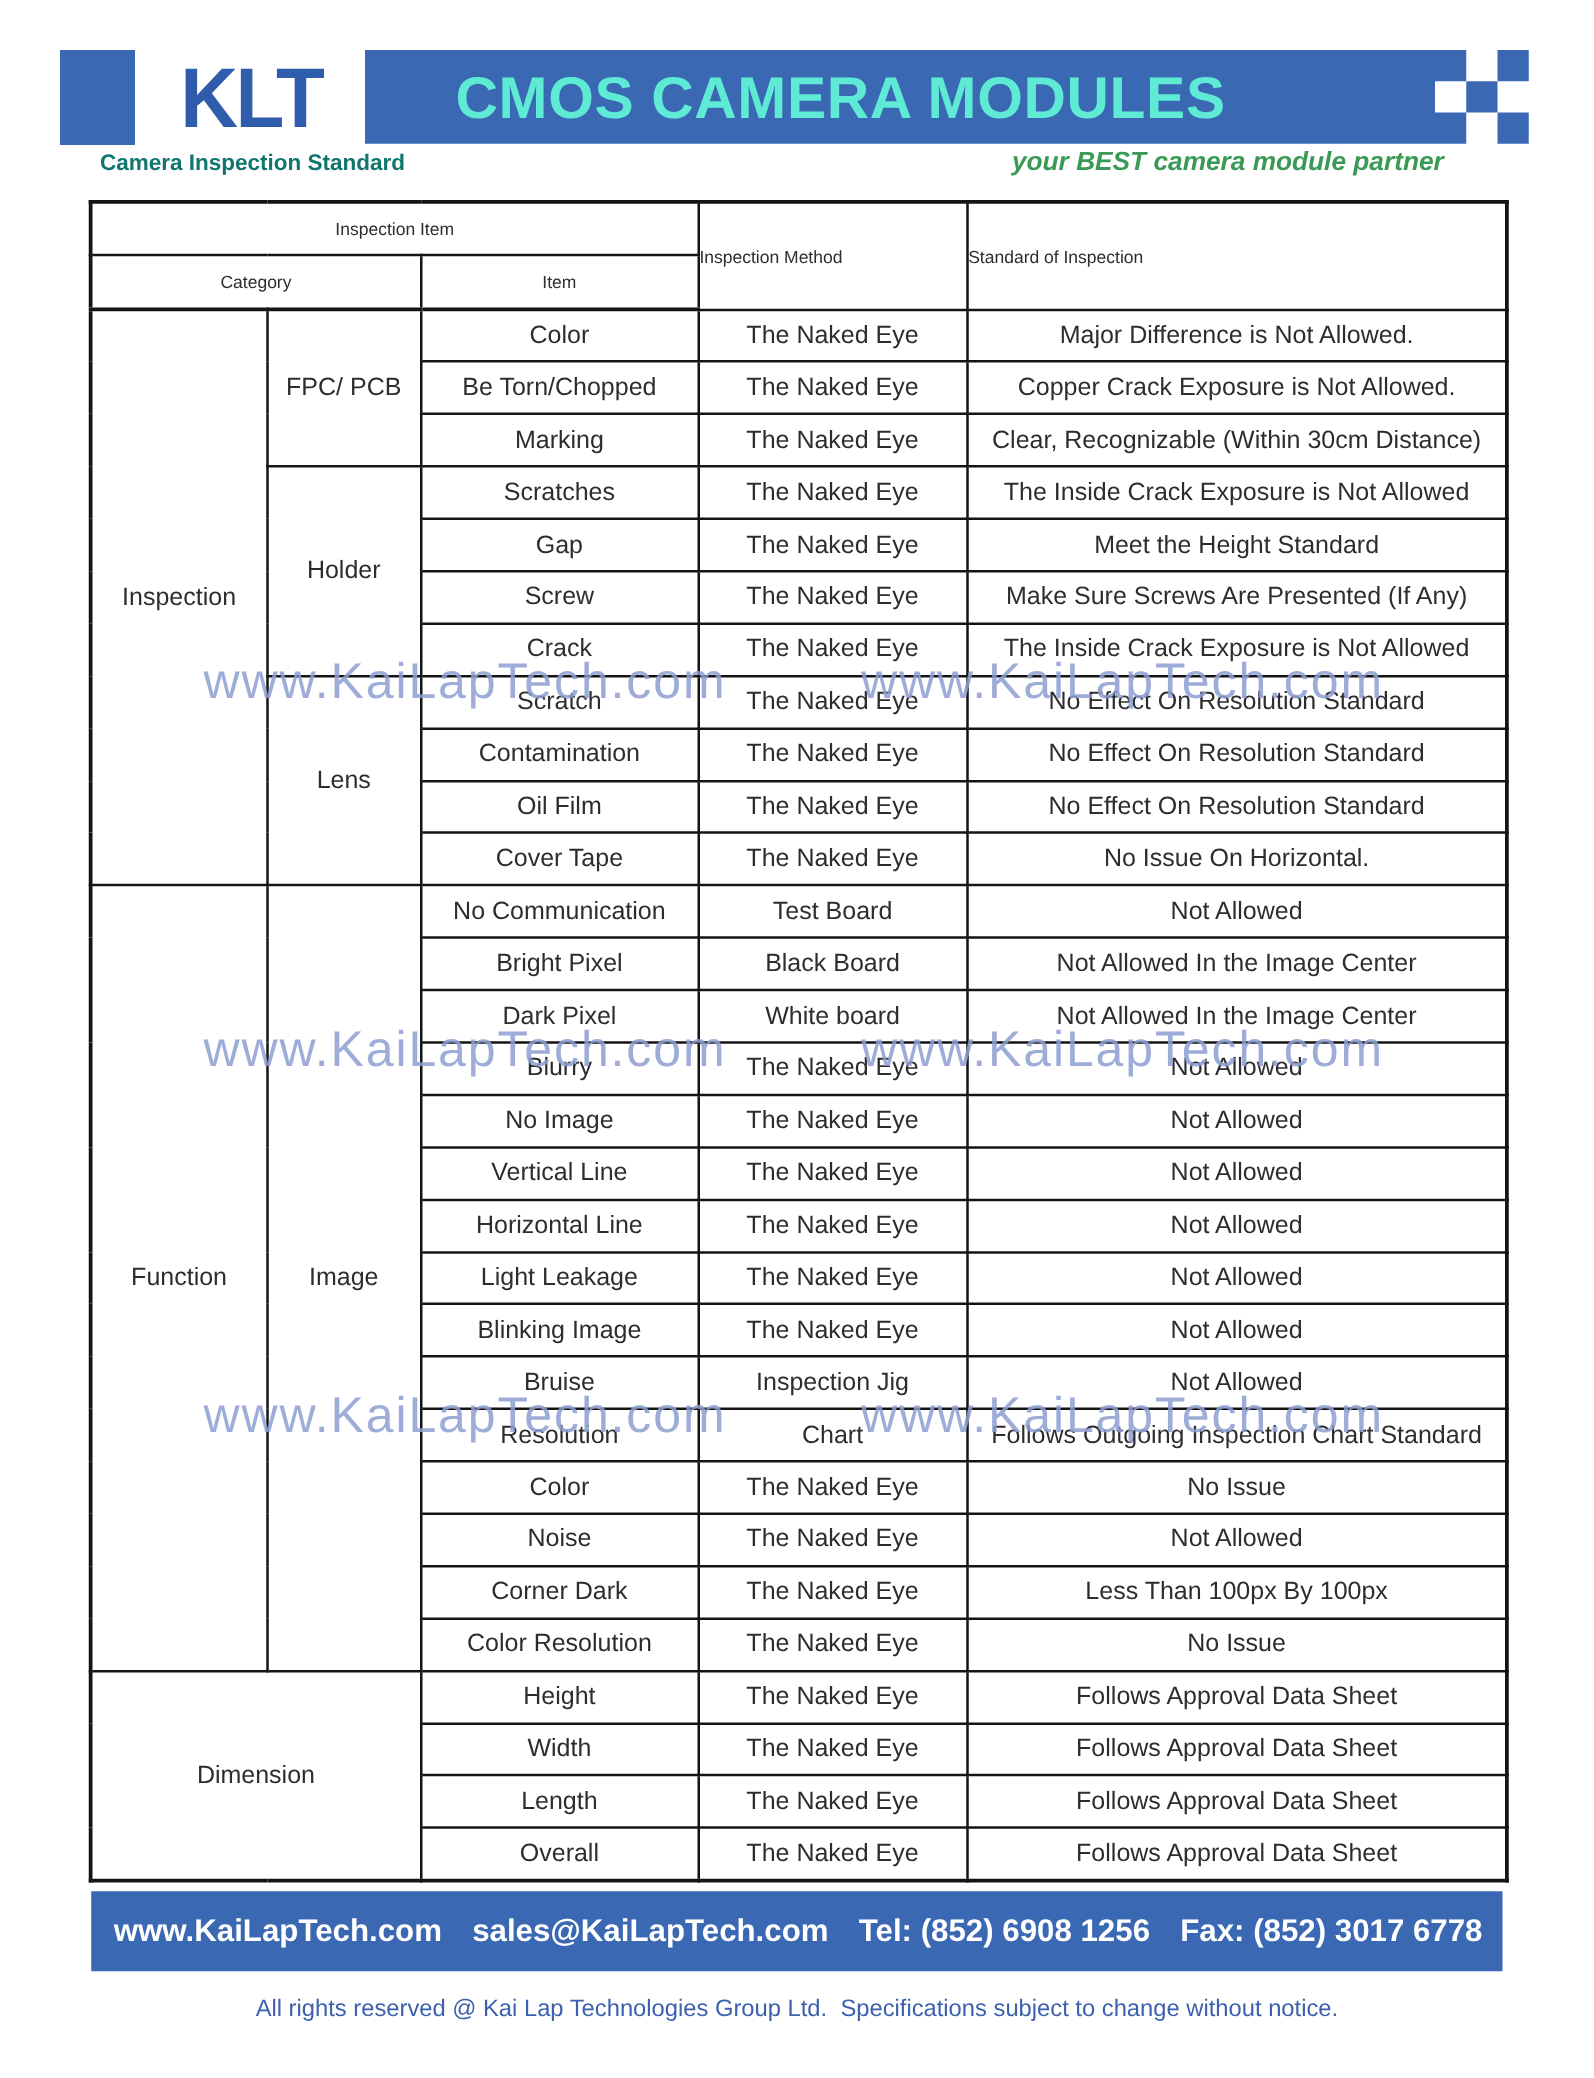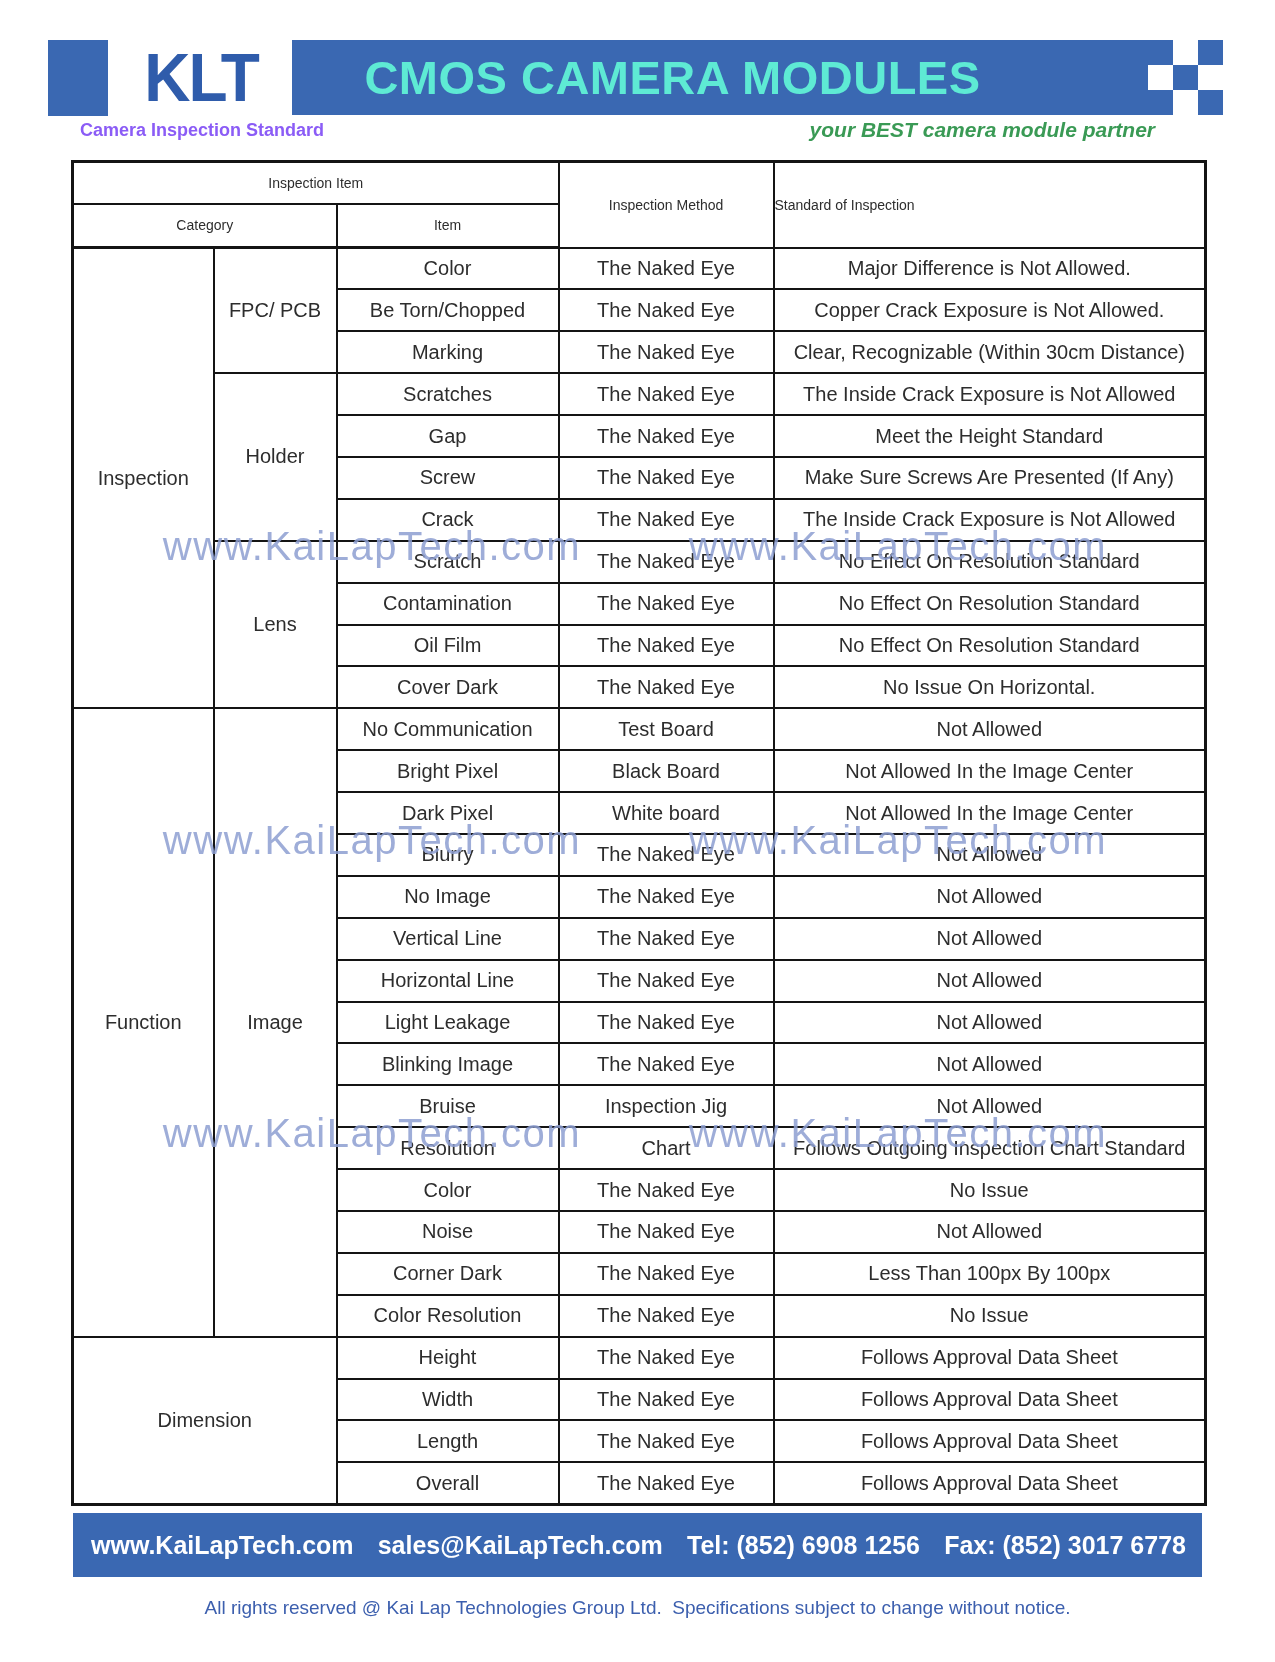--- a/index.html
+++ b/index.html
@@ -7,21 +7,21 @@
   #page{position:relative;width:1275px;height:1662px;background:#fff;overflow:hidden;}
 
   
   .hdr-square{position:absolute;left:48px;top:40px;width:60px;height:76px;background:var(--accent_blue,#3a68b2);}
   .logo{position:absolute;left:112px;top:38px;width:178px;height:80px;display:flex;align-items:center;justify-content:center;
         font-size:64px;font-weight:bold;letter-spacing:-2px;color:var(--logo_blue,#2f5cab);transform:scaleY(1.06);}
   .banner{position:absolute;left:292px;top:40px;width:856px;height:75px;background:var(--accent_blue,#3a68b2);
           display:flex;align-items:center;justify-content:center;padding-right:95px;box-sizing:border-box;}
   .banner-title{color:#5eead4;font-weight:bold;font-size:47px;letter-spacing:0.5px;white-space:nowrap;}
   .checker{position:absolute;width:25px;height:25px;background:var(--accent_blue,#3a68b2);}
-  .sub-left{position:absolute;left:80px;top:120px;font-size:18px;font-weight:bold;color:#8b5cf6;}
+  .sub-left{position:absolute;left:80px;top:120px;font-size:18px;font-weight:bold;color:#0f766e;}
   .tagline{position:absolute;right:120px;top:118px;font-size:21px;font-weight:bold;font-style:italic;color:var(--green,#3a9a55);white-space:nowrap;}
 
   
   table.spec{position:absolute;left:71px;top:160px;width:1133px;border-collapse:collapse;table-layout:fixed;
              border:3px solid var(--line,#141414);}
   table.spec td{border:2px solid var(--line,#141414);font-size:20px;color:var(--text,#2d2d2d);
                 text-align:center;vertical-align:middle;padding:0;overflow:hidden;white-space:nowrap;}
   tr.head-row1{height:42px;} tr.head-row2{height:44px;} tr.data-row{height:41.9px;}
   tr.head-row1 td, tr.head-row2 td{font-size:14px;}
   tr.head-row2 td{border-bottom-width:3px;}
@@ -64,21 +64,21 @@
     <colgroup>
       <col style="width:141px">
         <col style="width:123px">
         <col style="width:222px">
       <col style="width:215px">
         <col style="width:432px">
     </colgroup>
     <tbody>
       <tr class="head-row1">
         <td colspan="3">Inspection Item</td>
-        <td rowspan="2" class="method-cell" style="text-align:center;padding-left:0;">Inspection Method</td>
+        <td rowspan="2" class="method-cell" style="text-align:left;padding-left:0;">Inspection Method</td>
         <td rowspan="2" class="standard-cell" style="text-align:left;padding-left:0;">Standard of Inspection</td>
       </tr>
       <tr class="head-row2">
         <td colspan="2">Category</td>
         <td>Item</td>
       </tr>
     </tbody>
     <tbody>
         <tr class="data-row">
           <td class="category-cell" rowspan="11">Inspection</td>
@@ -128,21 +128,21 @@
           <td class="item-cell">Contamination</td>
           <td class="method-cell">The Naked Eye</td>
           <td class="standard-cell">No Effect On Resolution Standard</td>
         </tr>
         <tr class="data-row">
           <td class="item-cell">Oil Film</td>
           <td class="method-cell">The Naked Eye</td>
           <td class="standard-cell">No Effect On Resolution Standard</td>
         </tr>
         <tr class="data-row">
-          <td class="item-cell">Cover Dark</td>
+          <td class="item-cell">Cover Tape</td>
           <td class="method-cell">The Naked Eye</td>
           <td class="standard-cell">No Issue On Horizontal.</td>
         </tr>
         <tr class="data-row">
           <td class="category-cell" rowspan="15">Function</td>
           <td class="subcategory-cell" rowspan="15">Image</td>
           <td class="item-cell">No Communication</td>
           <td class="method-cell">Test Board</td>
           <td class="standard-cell">Not Allowed</td>
         </tr>

